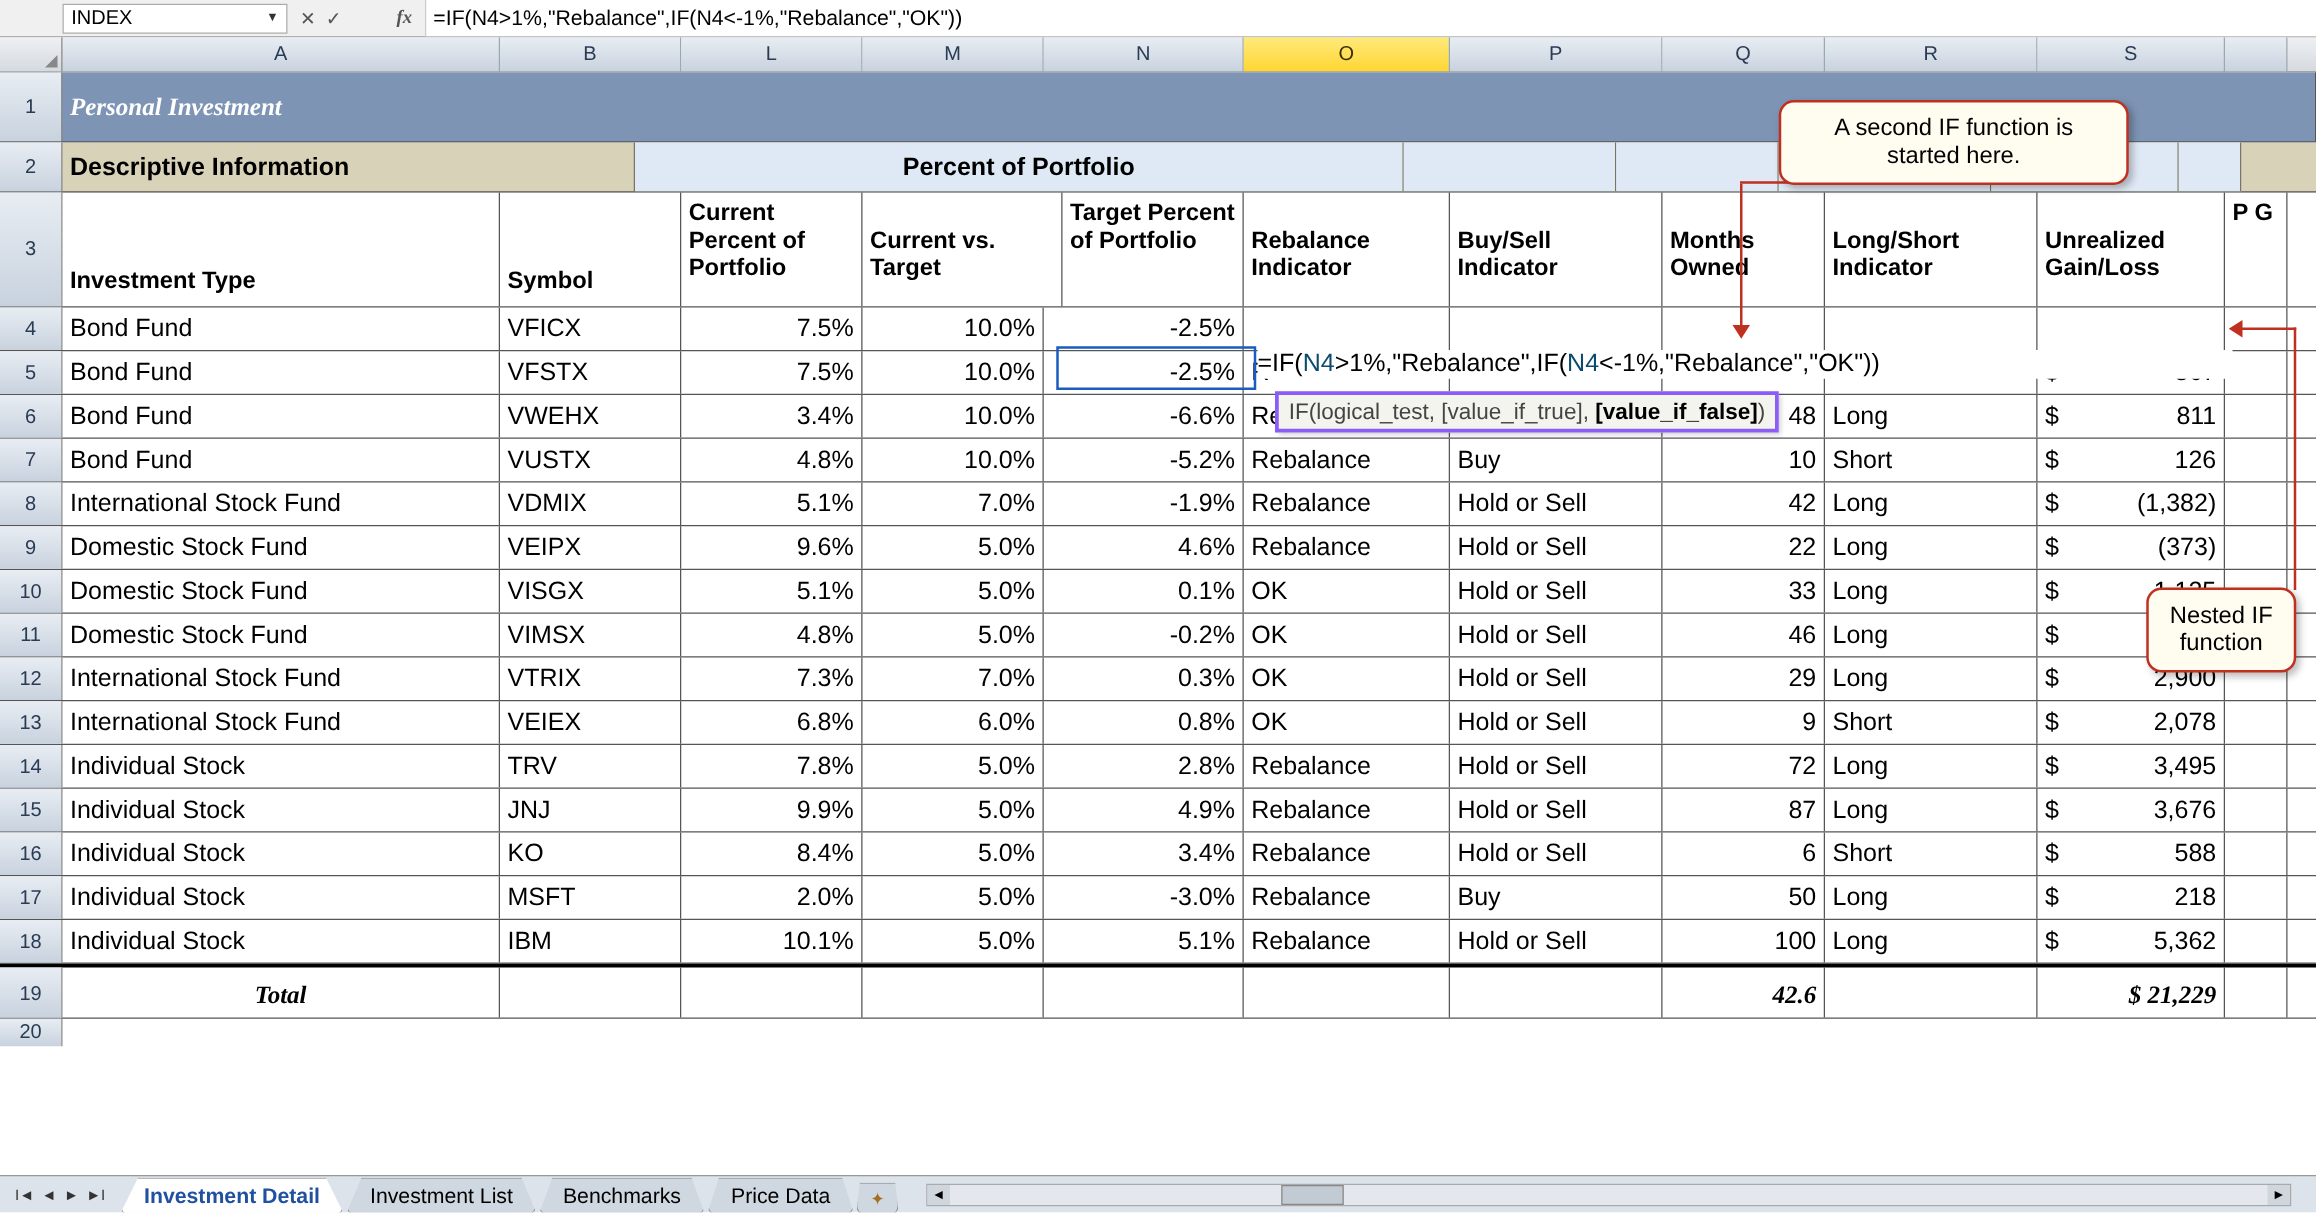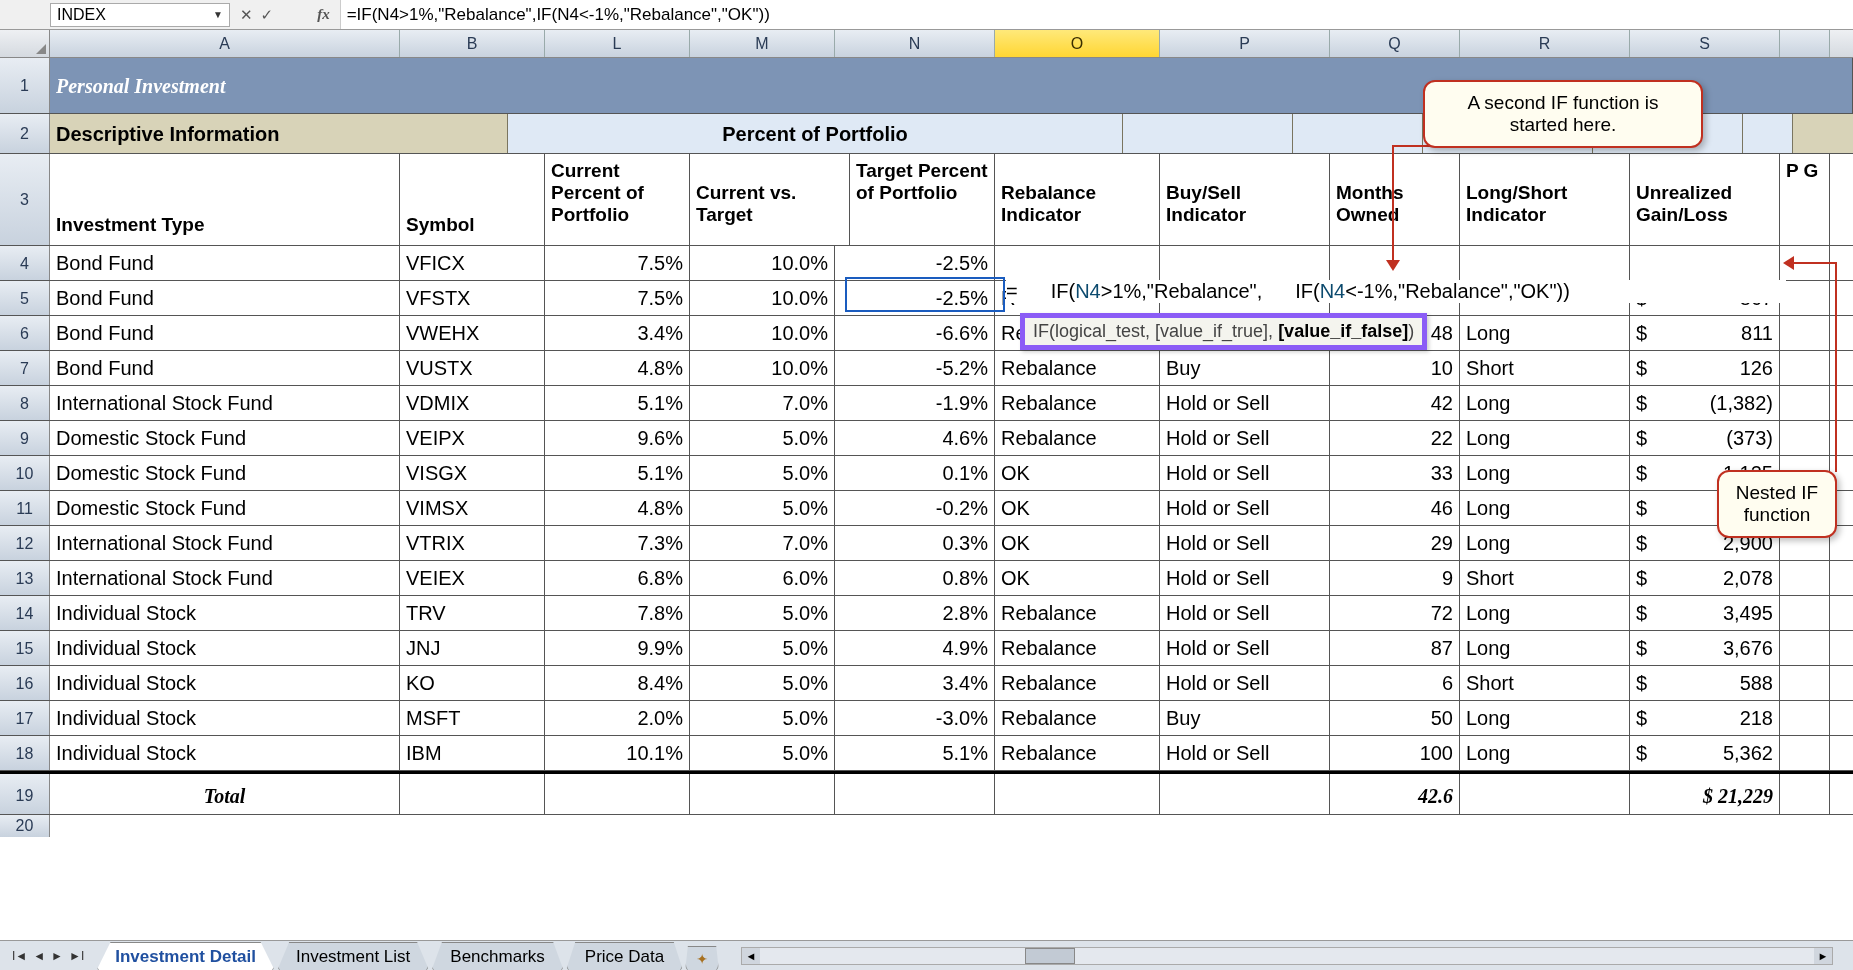--- a/index.html
+++ b/index.html
@@ -28,23 +28,23 @@
 .section-row .row-h { line-height:40px; background:linear-gradient(#e8edf3,#c8d2de); font-weight:normal; font-size:16px; }
 .section-row .cell { line-height:32px; border-right-color:#7a7560; }
 .portfolio-header { background:#dfe9f5; text-align:center; font-weight:bold; }
 .hdr-row { height:92px !important; }
 .hdr-row .row-h { line-height:92px; }
 .hdr-row .cell { font-weight:bold; font-size:19px; white-space:normal; line-height:22px; padding-top:6px; vertical-align:top; }
 .total-row { font-weight:bold; font-style:italic; font-family:'Times New Roman',serif; font-size:24px; height:44px !important; border-top:3px solid #000; }
 .total-row .row-h { font-family:Arial; font-style:normal; font-weight:normal; font-size:16px; line-height:44px; }
 .total-row .cell { line-height:36px; }
 .formula-overflow { position:absolute; overflow:visible !important; white-space:nowrap; z-index:5; background:#fff; font-size:20px; }
-.tok-fn { color:#000;margin-left:33px; }
+.tok-fn { color:#000; }
 .tok-ref { color:#0c4a6e; }
-.tooltip-hint { position:absolute; background:#f4f4ee; border:5px solid #8b5cf6; padding:3px 8px; font-size:18px; color:#444; z-index:10; box-shadow:2px 2px 4px rgba(0,0,0,0.2); }
+.tooltip-hint { position:absolute; background:#f4f4ee; border:3px solid #8b5cf6; padding:3px 8px; font-size:18px; color:#444; z-index:10; box-shadow:2px 2px 4px rgba(0,0,0,0.2); }
 .tooltip-hint b { font-weight:bold; color:#000; }
 .callout { position:absolute; background:#fffdf0; border:2px solid #c03020; border-radius:12px; padding:10px 16px; font-size:19px; text-align:center; z-index:20; box-shadow:3px 3px 6px rgba(0,0,0,0.25); }
 .arrow-line { position:absolute; background:#c03020; z-index:15; }
 .arrow-head { position:absolute; width:0; height:0; z-index:15; }
 .sheet-tabs { position:absolute; bottom:0; left:0; right:0; height:30px; display:flex; align-items:center; background:#dde3ea; border-top:1px solid #999; }
 .tab-nav { display:flex; gap:2px; padding:0 10px; color:#333; }
 .tab-nav span { font-size:12px; cursor:pointer; padding:2px; }
 .tabs-list { display:flex; align-items:flex-end; height:100%; }
 .tab { padding:4px 18px; border:1px solid #888; border-bottom:none; margin-right:2px; background:#cfd7e0; font-size:17px; cursor:pointer; border-radius:0 0 6px 6px; position:relative; top:1px; clip-path:polygon(8% 0,92% 0,100% 100%,0 100%); }
 .tab.active { background:#fff; font-weight:bold; color:#2050a0; }

